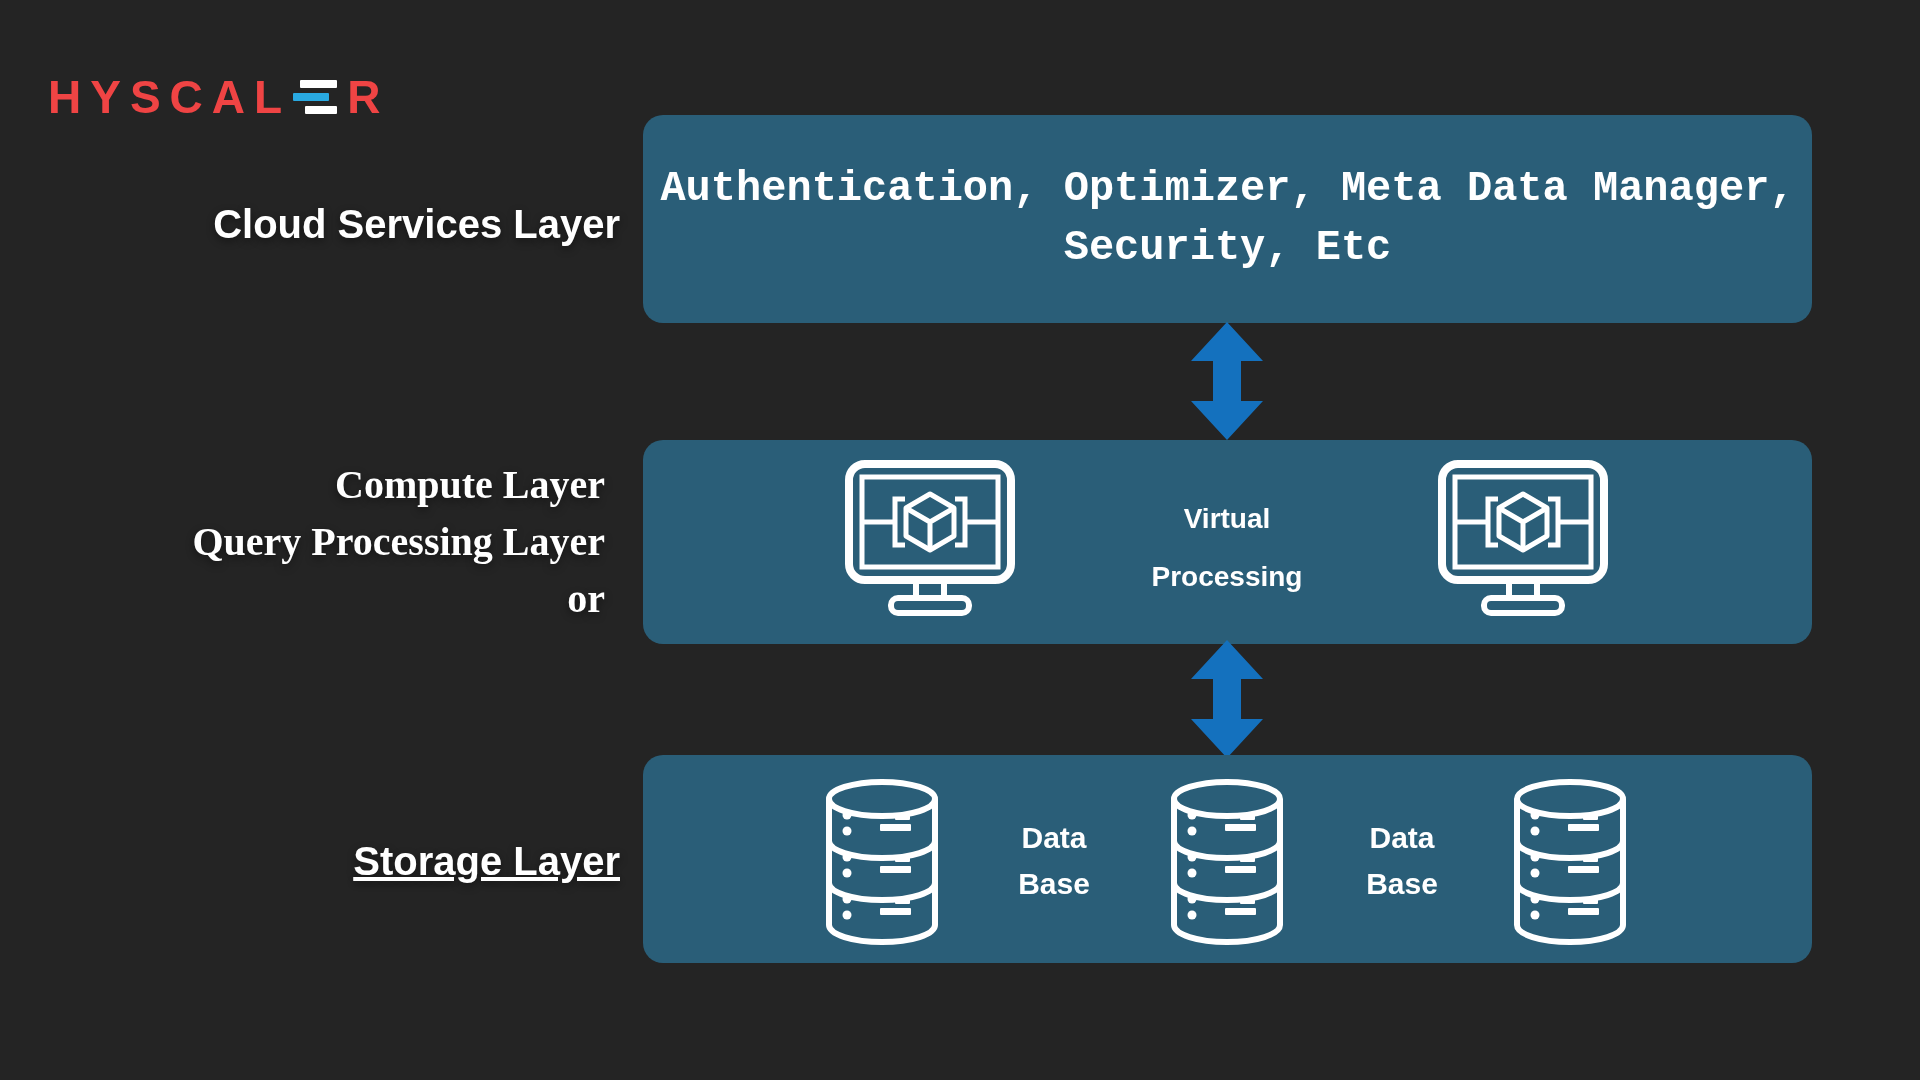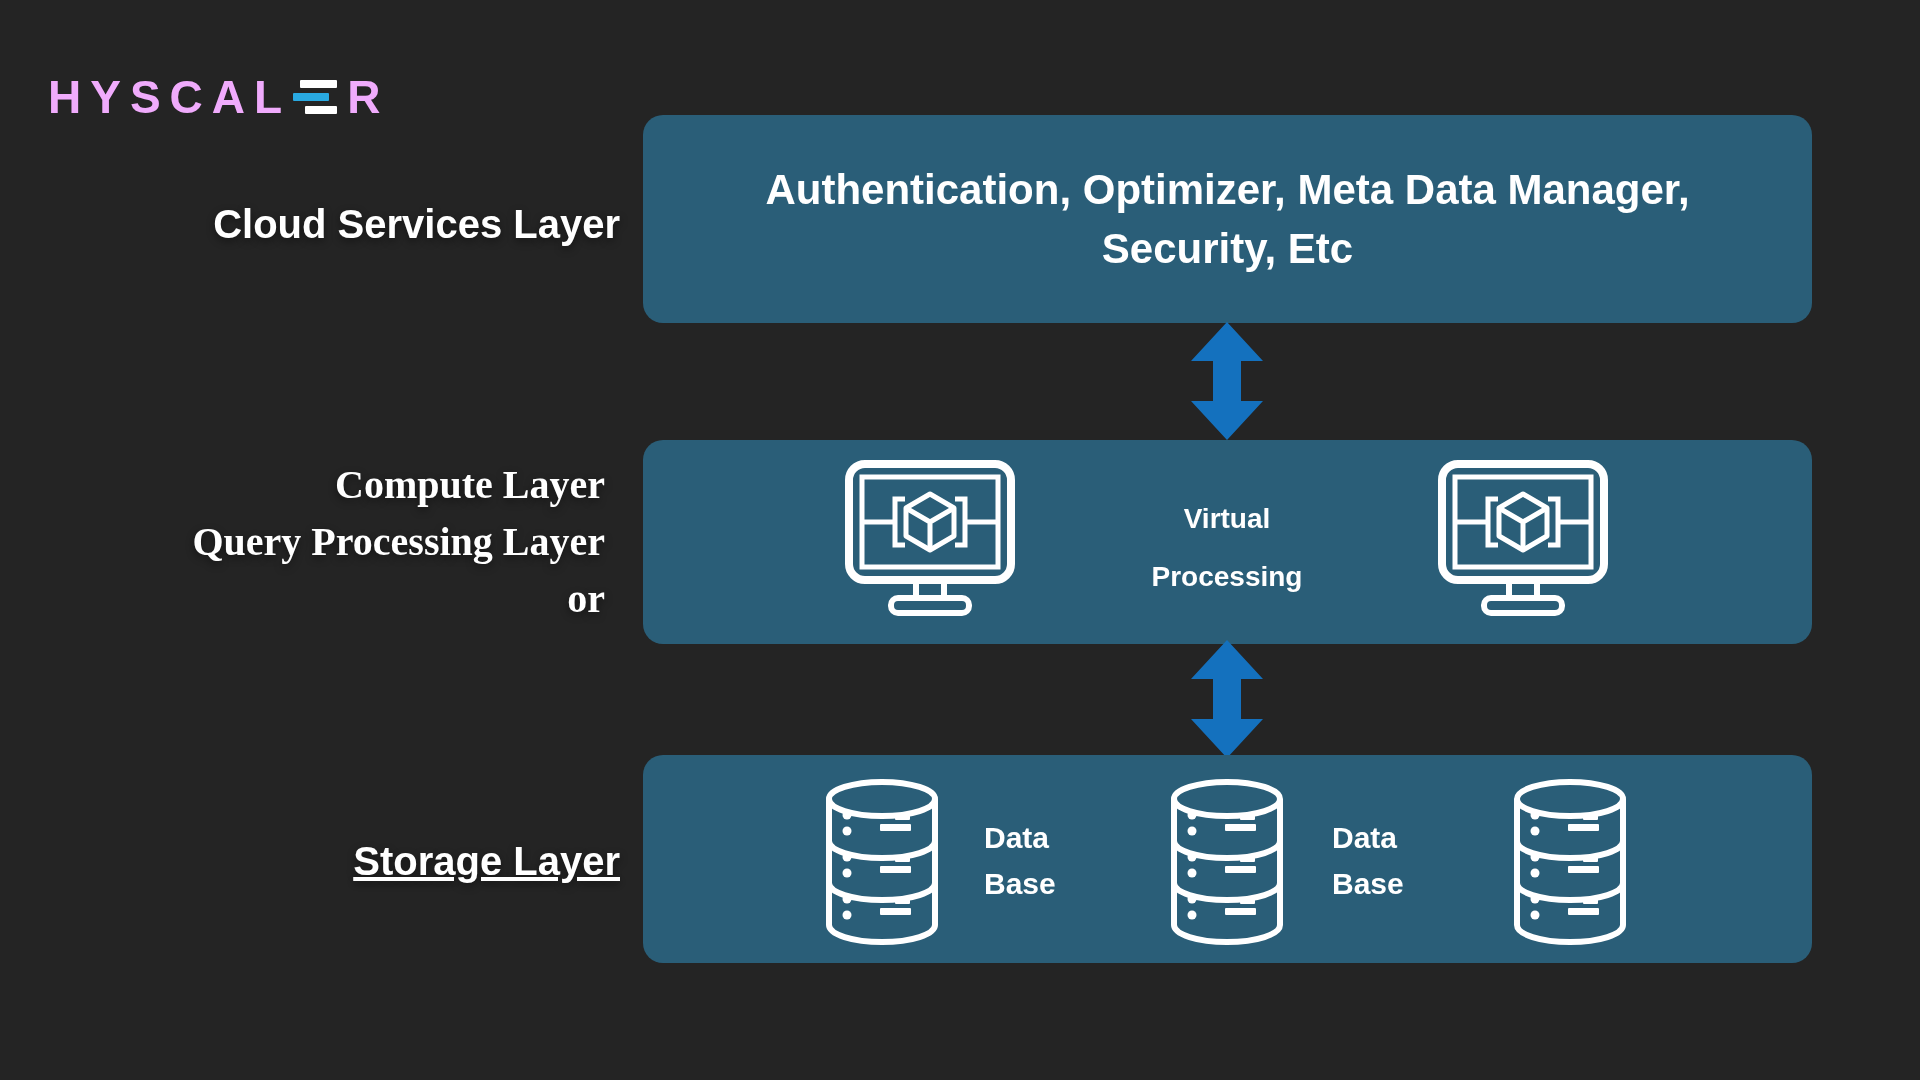--- a/index.html
+++ b/index.html
@@ -16,21 +16,21 @@
   
   .logo {
     position: absolute;
     left: 48px;
     top: 74px;
     display: flex;
     align-items: center;
     font-size: 46px;
     font-weight: 700;
     letter-spacing: 9px;
-    color: #f0abfc;
+    color: #ef4444;
     line-height: 1;
     justify-content: center;
   }
   .logo-e {
     position: relative;
     display: inline-block;
     width: 45px;
     height: 34px;
     margin: 0 9px 0 2px;
   }
@@ -54,21 +54,21 @@
   .label-storage { left: 140px; top: 833px; width: 480px; text-decoration: underline; }
 
   
   .layer-box {
     position: absolute;
     left: 643px;
     width: 1169px;
     background: #2a5e78;
     border-radius: 20px;
   }
-  .box-cloud   { top: 115px; height: 208px; display: flex; flex-direction: column; justify-content: center; align-items: center; }
+  .box-cloud   { top: 115px; height: 208px; display: flex; flex-direction: column; justify-content: center; align-items: center; font-family: Liberation Mono, monospace; }
   .box-compute { top: 440px; height: 204px; }
   .box-storage { top: 755px; height: 208px; }
 
   .box-text {
     font-size: 42px;
     font-weight: 600;
     line-height: 59px;
     text-align: center;
     color: #ffffff;
   }
@@ -93,21 +93,21 @@
   .db-2 { left: 525px; }
   .db-3 { left: 868px; }
 
   .db-label {
     position: absolute;
     top: 60px;
     width: 140px;
     font-size: 30px;
     font-weight: 600;
     line-height: 46px;
-    text-align: left;
+    text-align: center;
   }
   .db-label-1 { left: 341px; }
   .db-label-2 { left: 689px; }
 
   
   .flow-arrow { position: absolute; left: 1191px; width: 72px; height: 118px; }
   .arrow-1 { top: 322px; }
   .arrow-2 { top: 640px; }
 </style>
 </head>

